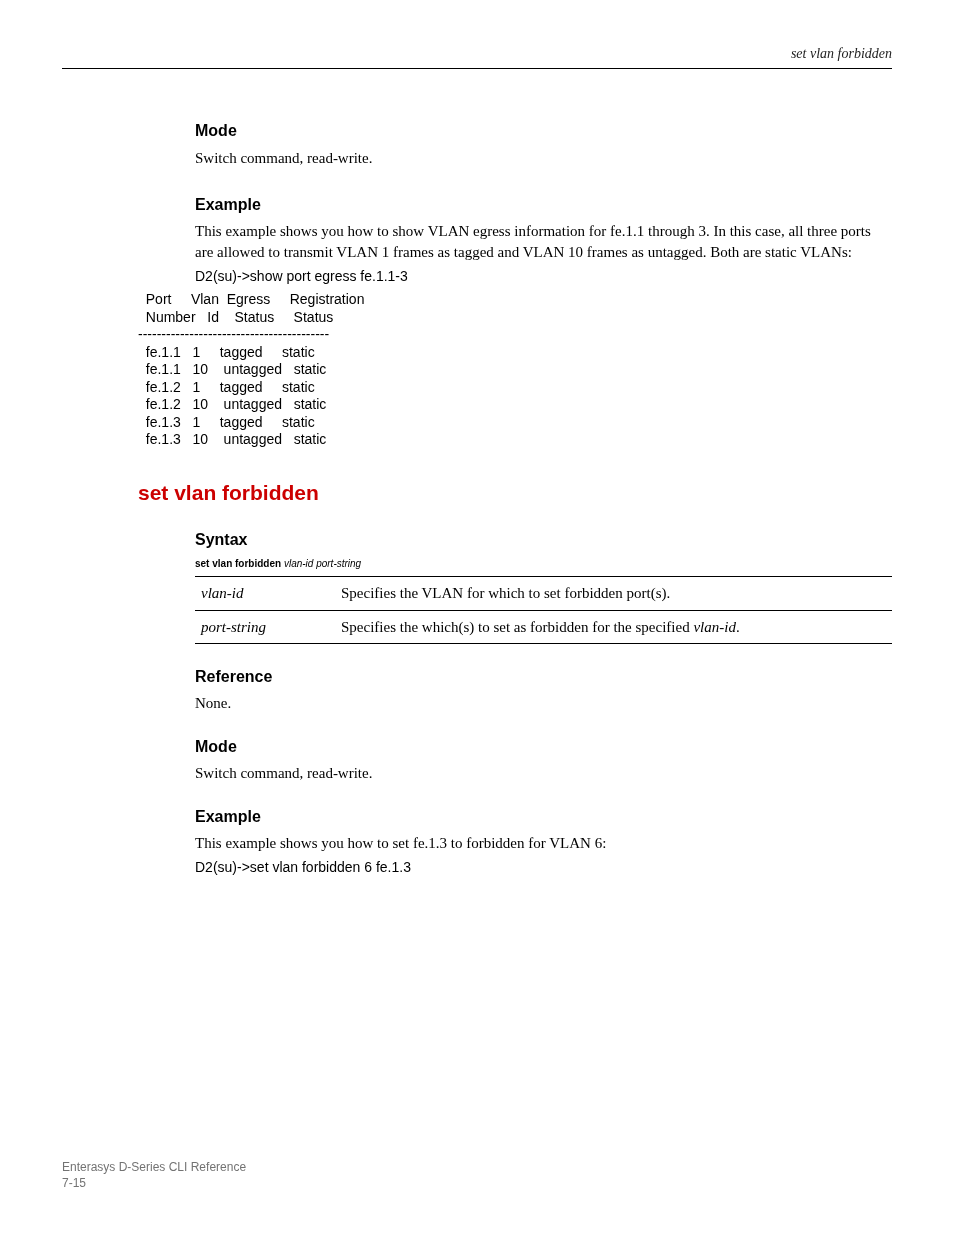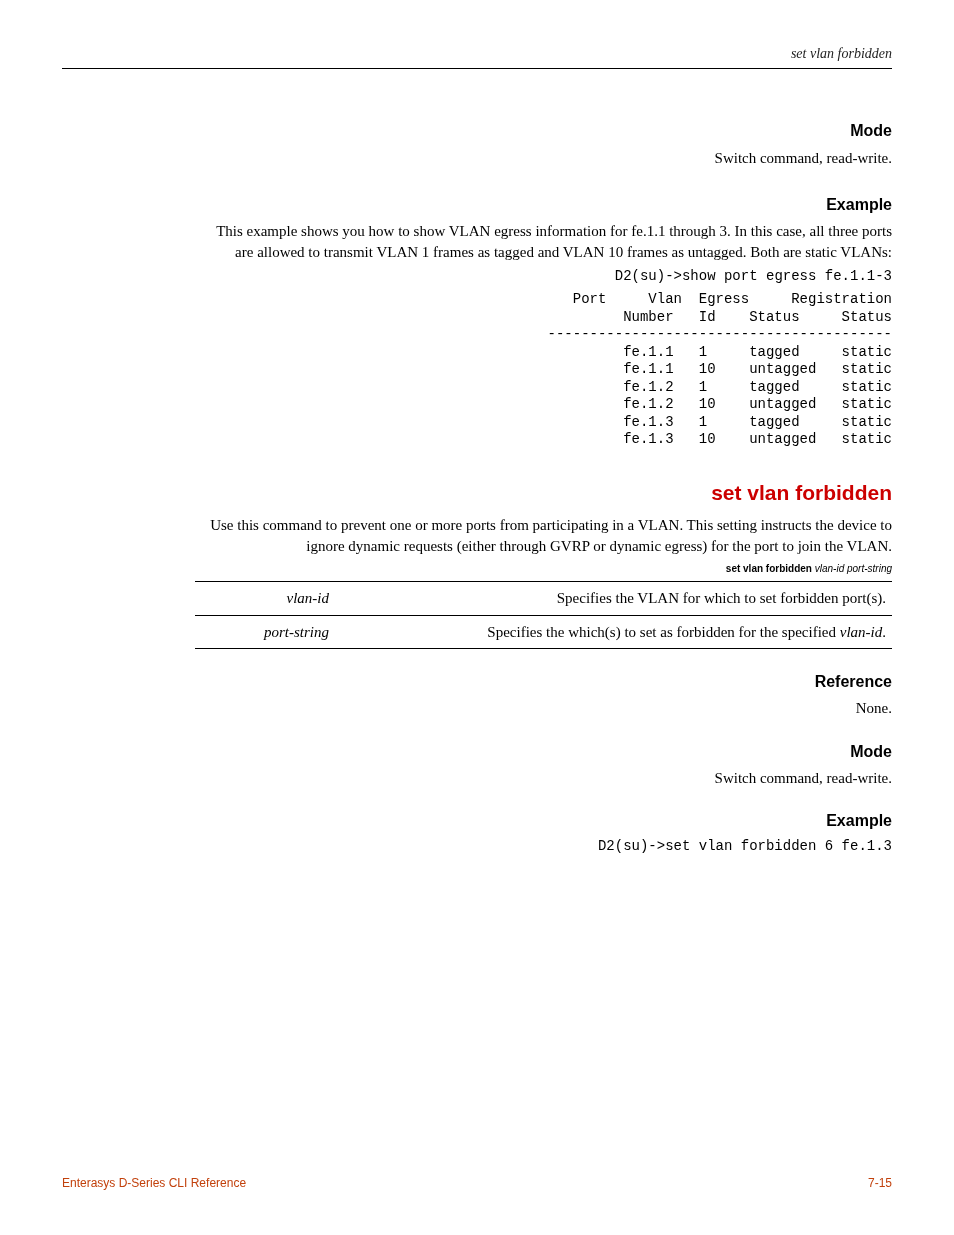--- a/index.html
+++ b/index.html
@@ -1,19 +1,18 @@
 <!DOCTYPE html>
 <html><head>
   <meta charset="utf-8">
   <style>
     * {
       margin: 0;
       padding: 0;
       box-sizing: border-box;
-      text-align: right;
     }
     body {
       width: 954px;
       height: 1235px;
       background: #ffffff;
       font-family: 'Palatino Linotype', 'Book Antiqua', Palatino, Georgia, serif;
       color: #000000;
       position: relative;
       font-size: 15px;
       line-height: 1.35;
@@ -45,21 +44,21 @@
       font-family: Arial, Helvetica, sans-serif;
       font-weight: bold;
       font-size: 16px;
       margin-top: 20px;
       margin-bottom: 6px;
     }
     .body-text {
       margin-bottom: 6px;
     }
     .mono {
-      font-family: Liberation Mono, monospace;
+      font-family: Liberation Sans, sans-serif;
       font-size: 14px;
       white-space: pre;
       line-height: 1.25;
     }
     .mono-block {
       margin-left: -57px;
       margin-top: 6px;
     }
     .cmd-heading {
       font-family: Arial, Helvetica, sans-serif;
@@ -98,21 +97,22 @@
     .inline-i { font-style: italic; }
     .footer {
       position: absolute;
       bottom: 44px;
       left: 62px;
       right: 62px;
       display: flex;
       justify-content: space-between;
       font-family: Arial, Helvetica, sans-serif;
       font-size: 12px;
-      color: #c2410c;
+      color: #737373;
+      flex-direction: column;
     }
     .footer .left { }
     .footer .right { }
   </style>
 </head>
 <body>
 
 <div class="header-area">set vlan forbidden</div>
 <div class="header-rule"></div>
 
@@ -130,22 +130,22 @@
   Number   Id    Status     Status
 -----------------------------------------
   fe.1.1   1     tagged     static
   fe.1.1   10    untagged   static
   fe.1.2   1     tagged     static
   fe.1.2   10    untagged   static
   fe.1.3   1     tagged     static
   fe.1.3   10    untagged   static</div>
 
   <div class="cmd-heading">set vlan forbidden</div>
-  <div class="body-text">Use this command to prevent one or more ports from participating in a VLAN. This setting instructs the device to ignore dynamic requests (either through GVRP or dynamic egress) for the port to join the VLAN.</div>
 
+  <div class="h-label" style="margin-top:22px">Syntax</div>
   <div class="syntax-line">
     <b>set vlan forbidden</b>
     <i>vlan-id</i>
     <i>port-string</i>
   </div>
 
   <table class="params">
     <tbody>
         <tr>
       <td>vlan-id</td>
@@ -158,20 +158,21 @@
   </tbody>
     </table>
 
   <div class="h-label" style="margin-top:22px">Reference</div>
   <div class="body-text">None.</div>
 
   <div class="h-label" style="margin-top:22px">Mode</div>
   <div class="body-text">Switch command, read-write.</div>
 
   <div class="h-label" style="margin-top:22px">Example</div>
+  <div class="body-text">This example shows you how to set fe.1.3 to forbidden for VLAN 6:</div>
   <div class="mono" style="margin-top:4px">D2(su)-&gt;set vlan forbidden 6 fe.1.3</div>
 
 </div>
 
 <div class="footer">
   <div class="left">Enterasys D-Series CLI Reference</div>
   <div class="right">7-15</div>
 </div>
 
 </body></html>

